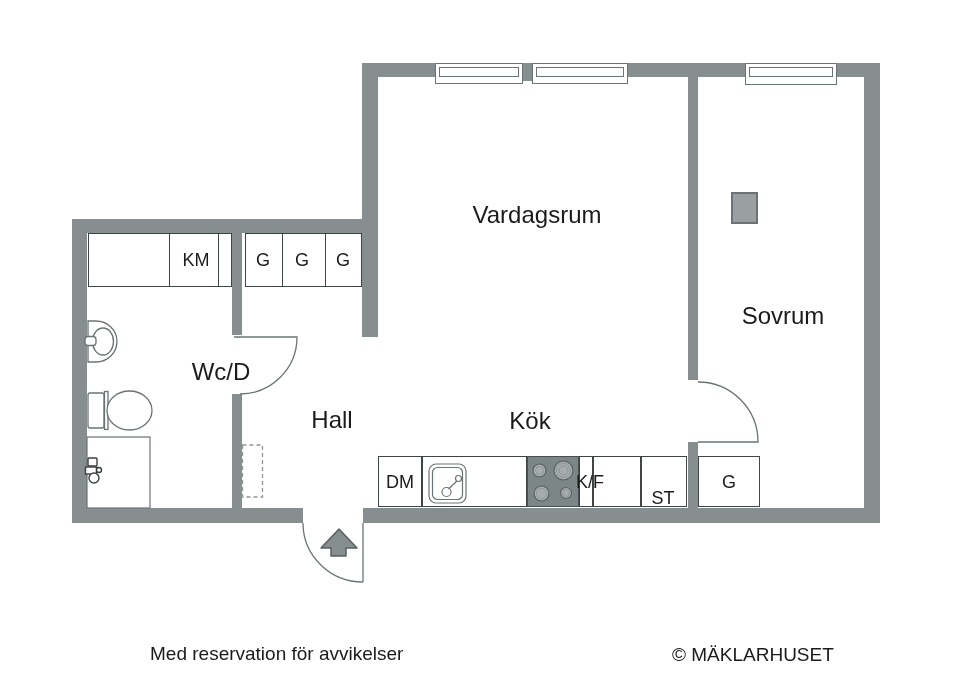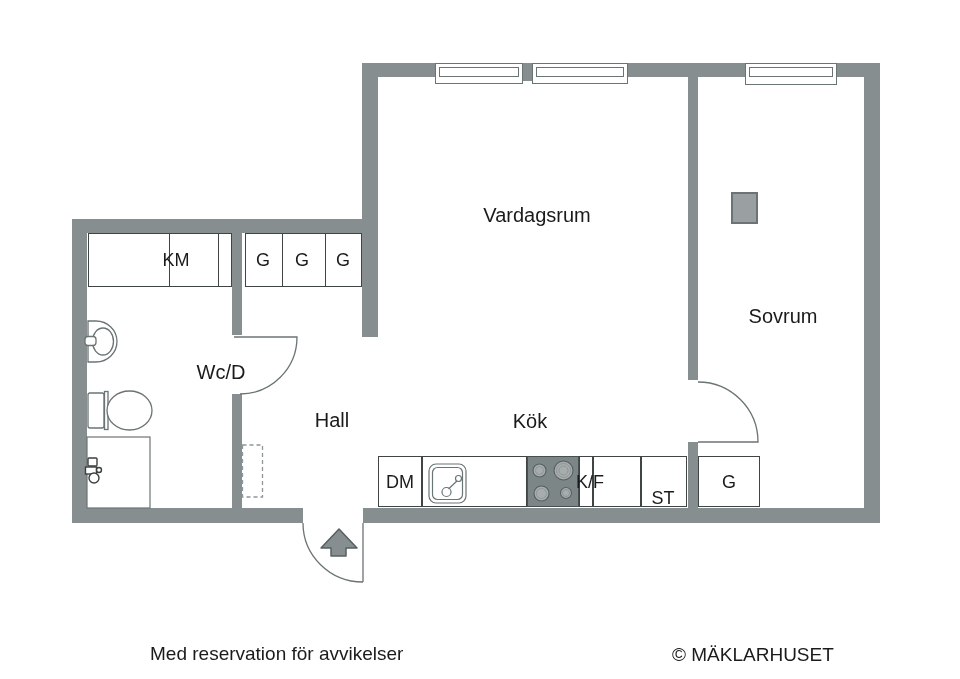--- a/index.html
+++ b/index.html
@@ -19,21 +19,21 @@
     font-family:"Liberation Sans", sans-serif;color:var(--text);overflow:hidden;
   }
   .wall{position:absolute;background:var(--wall);}
   .window{position:absolute;background:#fff;border:1px solid var(--fixture-outline);box-sizing:border-box;}
   .window .pane{position:absolute;left:3px;right:3px;top:3px;height:8px;border:1px solid var(--fixture-outline);}
   .unit{position:absolute;background:#fff;border:1px solid var(--unit-border);box-sizing:border-box;}
   .unit .divider{position:absolute;top:0;bottom:0;width:1px;background:var(--unit-border);}
   .stovebox{position:absolute;background:var(--stove-fill);border:1px solid #474f50;box-sizing:border-box;}
   svg.overlay{position:absolute;left:0;top:0;pointer-events:none;}
   .lbl{position:absolute;transform:translate(-50%,-50%);white-space:nowrap;color:var(--text);}
-  .room-lbl{font-size:20px;}
+  .room-lbl{font-size:24px;}
   .unit-lbl{font-size:18px;}
   .footer-text{position:absolute;font-size:19px;color:var(--text);white-space:nowrap;}
 </style>
 </head>
 <body>
 
 <div id="canvas">
 
   <div class="wall" style="left:362px;top:63px;width:518px;height:14px;"></div>
   <div class="wall" style="left:362px;top:63px;width:16px;height:274px;"></div>
@@ -143,21 +143,21 @@
       <rect x="732" y="193" width="25" height="30" style="fill:var(--shaft-fill);stroke:#6b7374;stroke-width:2;"></rect>
     </g>
   </svg>
 
   <div class="lbl room-lbl" style="left:537px;top:215px;">Vardagsrum</div>
   <div class="lbl room-lbl" style="left:783px;top:316px;">Sovrum</div>
   <div class="lbl room-lbl" style="left:178px;top:372px;margin-left:43px;">Wc/D</div>
   <div class="lbl room-lbl" style="left:332px;top:420px;">Hall</div>
   <div class="lbl room-lbl" style="left:530px;top:421px;">Kök</div>
 
-  <div class="lbl unit-lbl" style="left:176px;top:260px;text-align:center;">KM</div>
+  <div class="lbl unit-lbl" style="left:196px;top:260px;text-align:center;">KM</div>
   <div class="lbl unit-lbl" style="left:263px;top:260px;">G</div>
   <div class="lbl unit-lbl" style="left:302px;top:260px;">G</div>
   <div class="lbl unit-lbl" style="left:343px;top:260px;">G</div>
   <div class="lbl unit-lbl" style="left:400px;top:482px;">DM</div>
   <div class="lbl unit-lbl" style="left:590px;top:482px;">K/F</div>
   <div class="lbl unit-lbl" style="left:663px;top:498px;">ST</div>
   <div class="lbl unit-lbl" style="left:729px;top:482px;">G</div>
 
   <div class="footer-text" style="left:150px;top:643px;">Med reservation för avvikelser</div>
   <div class="footer-text" style="left:672px;top:644px;">© MÄKLARHUSET</div>

